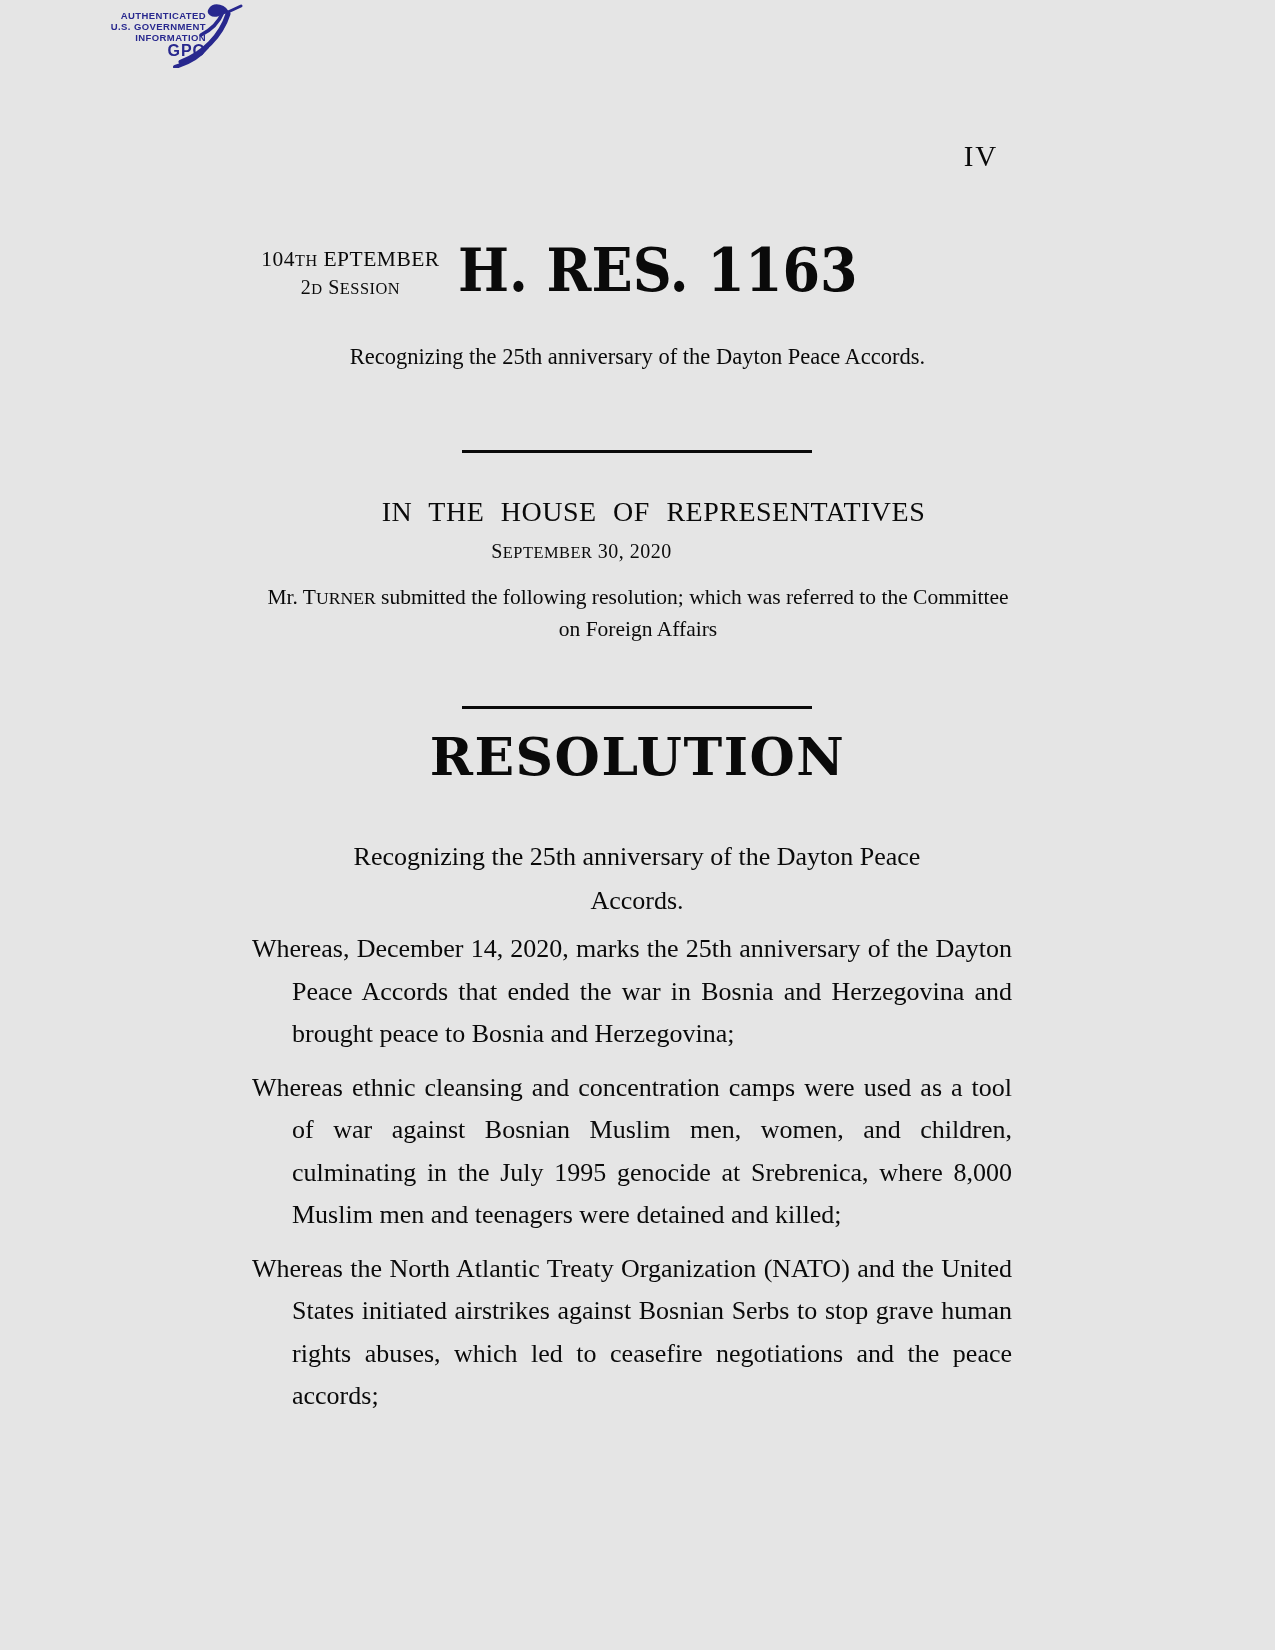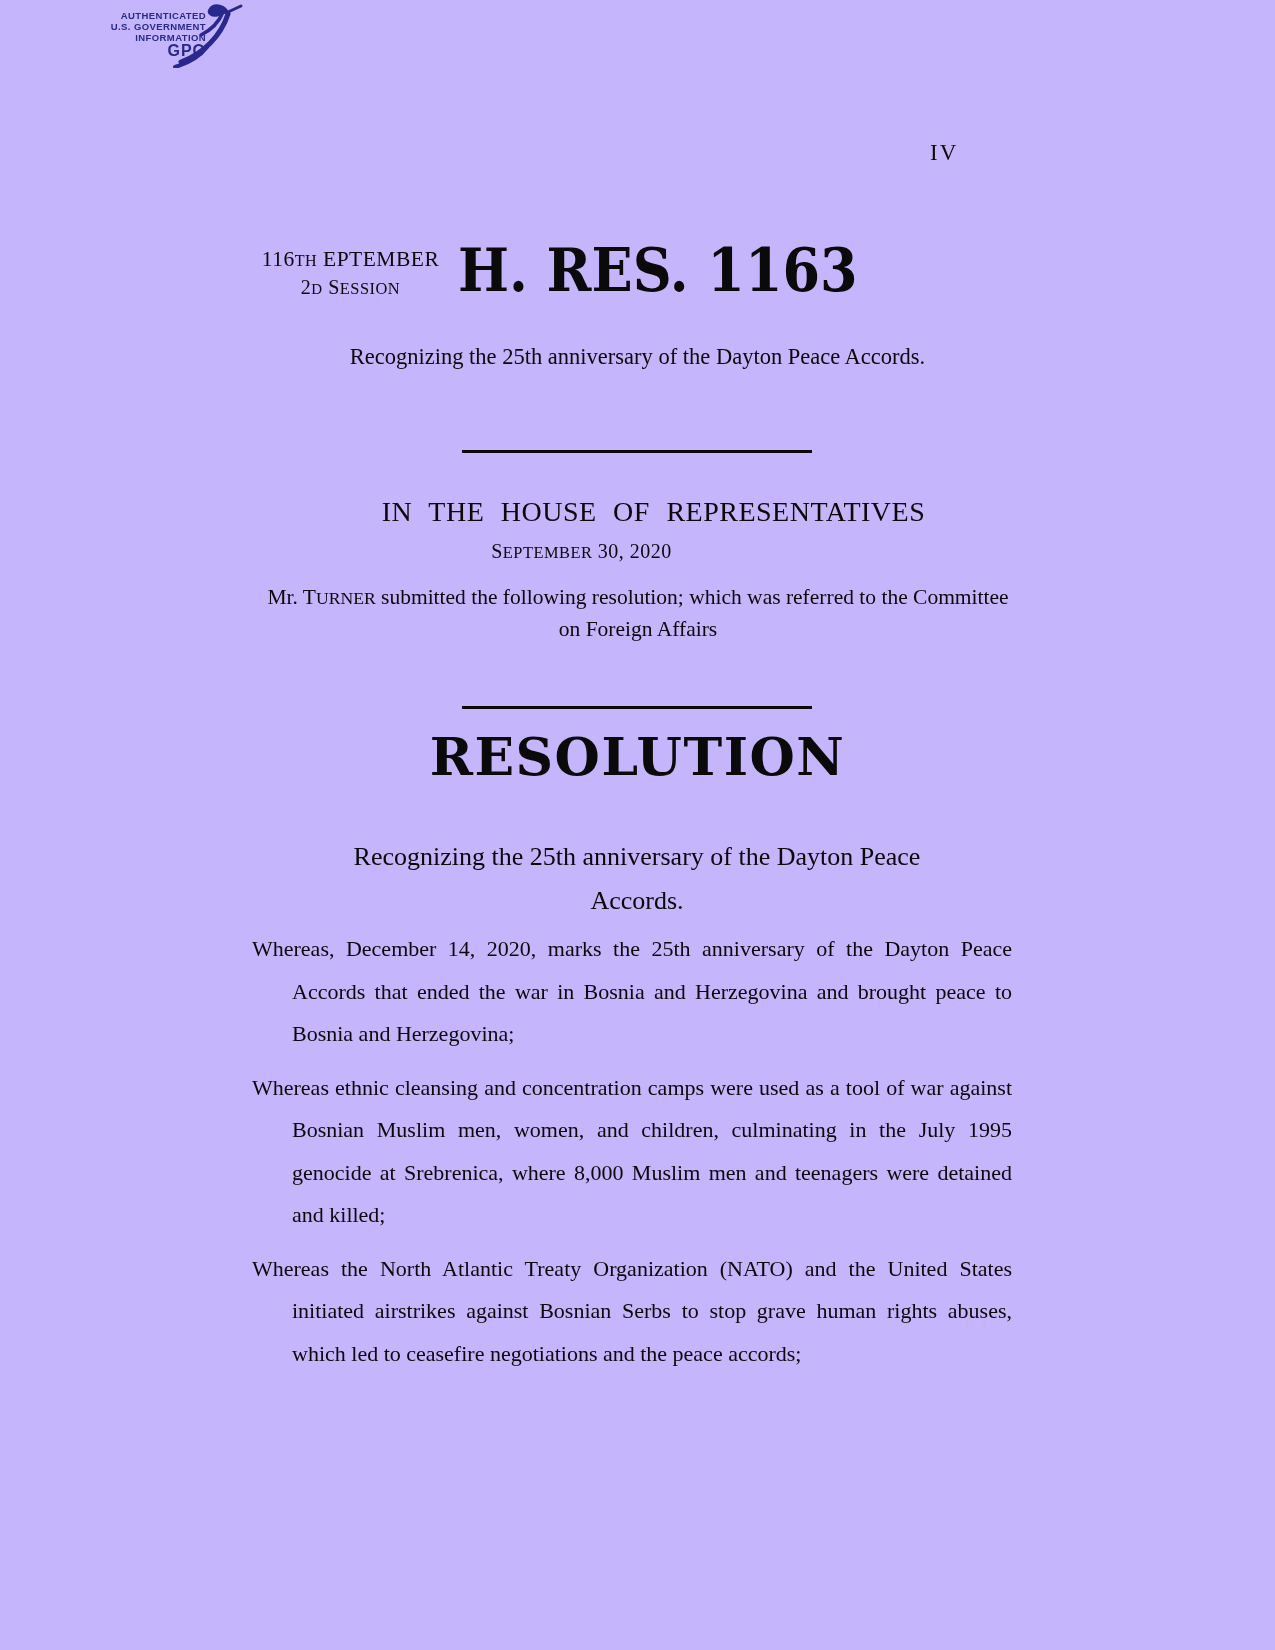--- a/index.html
+++ b/index.html
@@ -2,21 +2,21 @@
 <html><head>
 <meta charset="utf-8">
 <style>
   * { margin: 0; padding: 0; box-sizing: border-box; }
   html, body { background: #ffffff; }
   .page {
     position: relative;
     width: 1275px;
     height: 1650px;
     margin: 0 auto;
-    background: #c4b5fd;
+    background: #e5e5e5;
     color: #0a0a0a;
     font-family: "Liberation Serif", "DejaVu Serif", serif;
     overflow: hidden;
     padding-left: 44px;
   }
 
   
   .gpo-logo { position: absolute; left: 94px; top: 2px; width: 148px; height: 66px; }
   .gpo-text {
     position: absolute; left: 0; top: 8px; width: 112px;
@@ -30,23 +30,23 @@
     position: absolute; left: 0; top: 40px; width: 112px;
     text-align: right;
     font-family: "Liberation Sans", sans-serif;
     font-weight: bold;
     font-size: 16px; letter-spacing: 1px;
   }
   .gpo-swoosh { position: absolute; right: -4px; top: 0; width: 74px; height: 66px; }
 
   
   .folio {
-    position: absolute; left: 930px; top: 140px; width: 50px;
-    text-align: left;
-    font-size: 23px; letter-spacing: 2px;
+    position: absolute; left: 956px; top: 140px; width: 50px;
+    text-align: center;
+    font-size: 29px; letter-spacing: 2px;
   }
 
   
   .congress-block {
     position: absolute; left: 248px; top: 246px; width: 205px;
     text-align: center; line-height: 26px;
   }
   .congress-line1 { font-size: 21.5px; letter-spacing: 0.5px; white-space: pre; }
   .congress-line2 { font-size: 20px; letter-spacing: 0.5px; white-space: pre; }
   .ord-small { font-size: 0.75em; margin-top: 26px; }
@@ -103,21 +103,21 @@
   }
   .resolution-subject {
     position: absolute; left: 307px; top: 835px; width: 660px;
     text-align: center;
     font-size: 26px; line-height: 44px;
   }
 
   
   .clauses { position: absolute; left: 252px; top: 928px; width: 760px; }
   .clause {
-    font-size: 22px; line-height: 42.5px;
+    font-size: 26px; line-height: 42.5px;
     text-align: justify;
     padding-left: 40px; text-indent: -40px;
     margin-bottom: 11px;
   }
   .clause:last-child { margin-bottom: 8px; }
 </style>
 </head>
 <body>
 
 <div class="page">
@@ -136,21 +136,21 @@
         <path d="M28 33 C38 28 46 20 50 10" stroke-width="3.5"></path>
         <path d="M55 12 C53 3 41 1 37 7 C34 11 39 15 45 13 C50 11 54 9 55 12 Z" stroke-width="2.5" fill="#28288e"></path>
         <path d="M55 10 L68 4" stroke-width="3"></path>
       </g>
     </svg>
   </div>
 
   <div class="folio">IV</div>
 
   <div class="congress-block">
-    <div class="congress-line1"><span>116</span><span class="ord-small">TH</span><span> EPTEMBER</span></div>
+    <div class="congress-line1"><span>104</span><span class="ord-small">TH</span><span> EPTEMBER</span></div>
     <div class="congress-line2"><span>2</span><span class="ord-small">D</span><span> S</span><span class="sc-small">ESSION</span></div>
   </div>
 
   <div class="bill-number">H. RES. 1163</div>
 
   <div class="header-subject">Recognizing the 25th anniversary of the Dayton Peace Accords.</div>
 
   <div class="rule rule-1"></div>
 
   <div class="chamber-heading">IN THE HOUSE OF REPRESENTATIVES</div>

